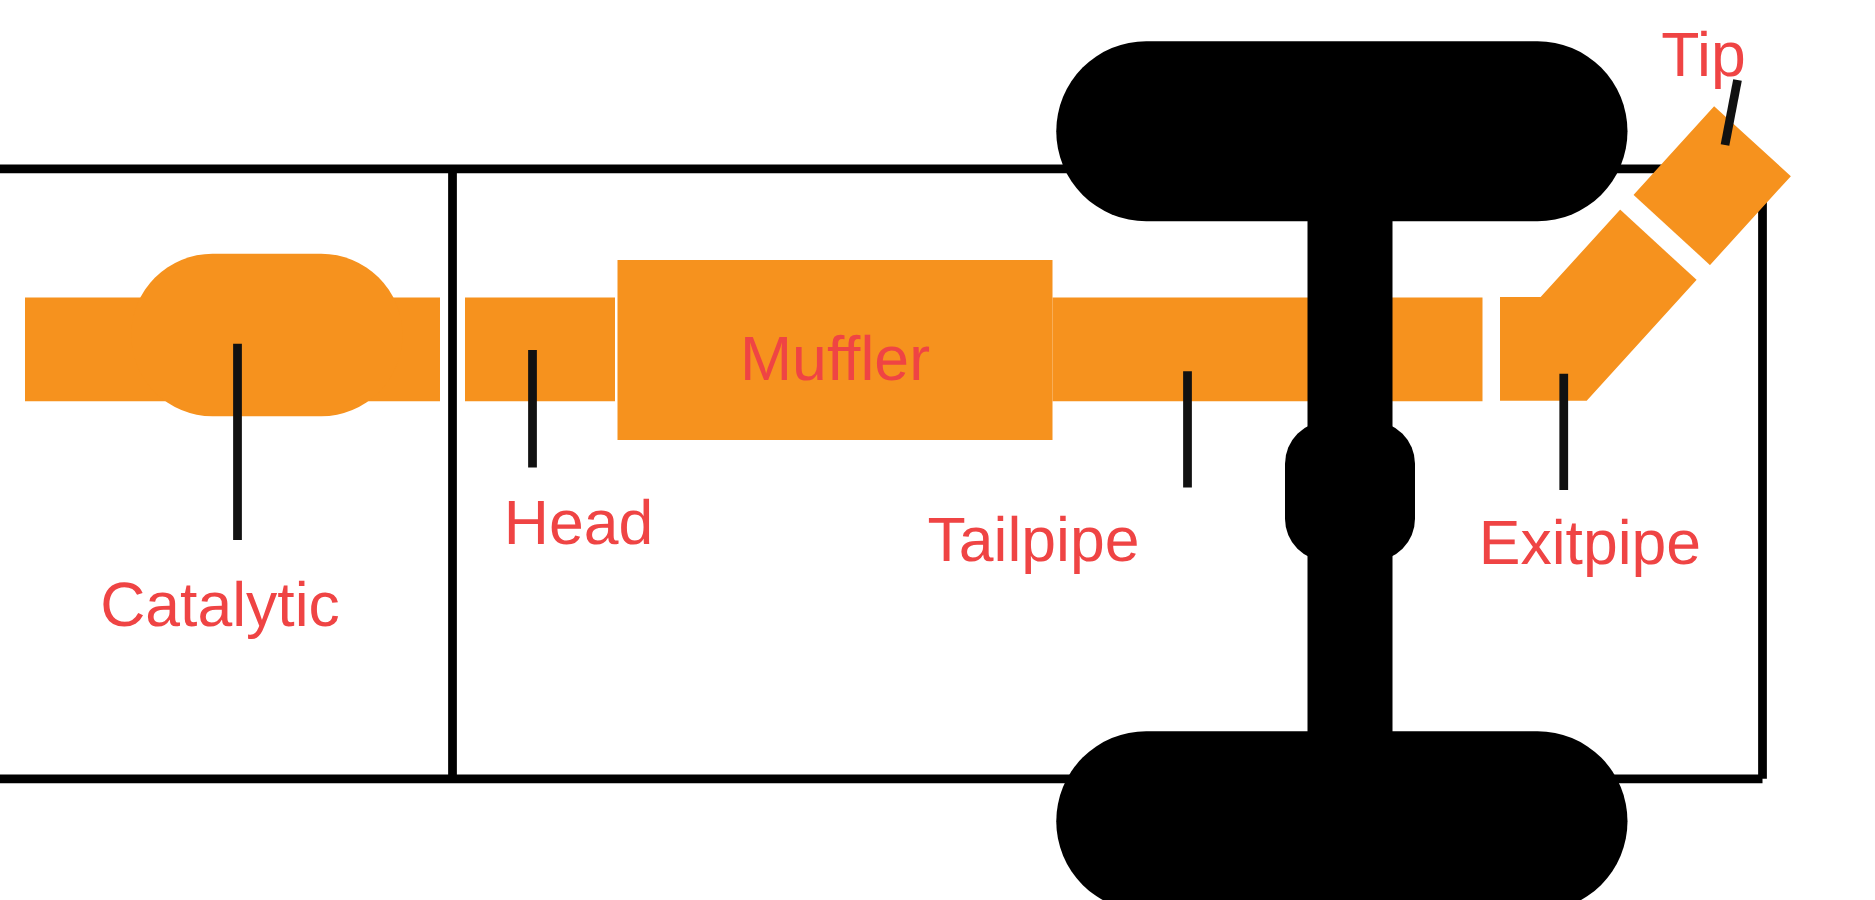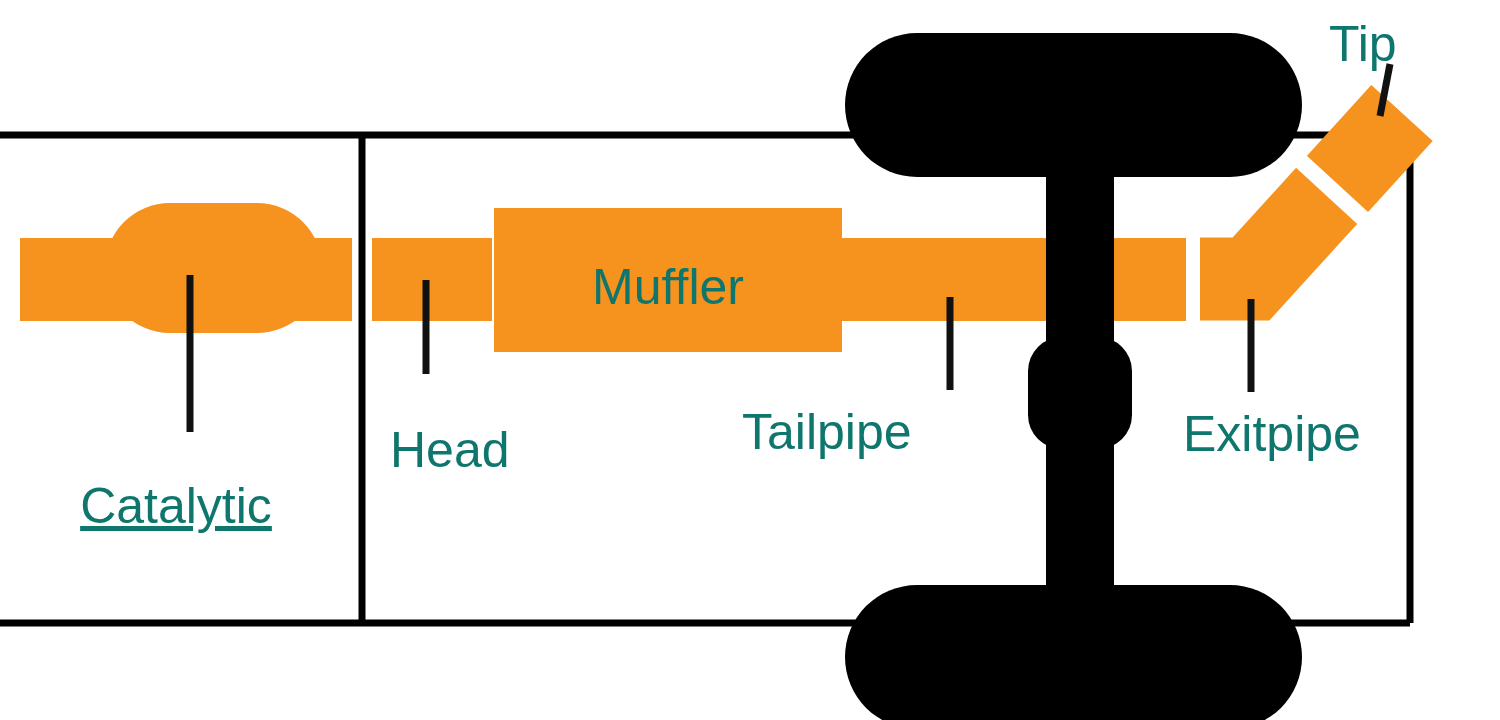--- a/index.html
+++ b/index.html
@@ -7,21 +7,21 @@
     position:relative;
     width:1500px;
     height:720px;
     background:#ffffff;
     overflow:hidden;
     font-family:"Liberation Sans", sans-serif;
   }
   .stage svg { position:absolute; left:0; top:0; width:1500px; height:720px; }
   .label {
     position:absolute;
-    color:#0f766e;
+    color:#ef4444;
     font-size:50px;
     line-height:68px;
     white-space:nowrap;
   }
   .label.center { text-align:center; }
 </style>
 </head>
 <body>
 
 <div class="stage">
@@ -54,25 +54,25 @@
 
     <g stroke="#111111" stroke-width="7" stroke-linecap="butt">
       <line x1="190" y1="275" x2="190" y2="432"></line>
       <line x1="426" y1="280" x2="426" y2="374"></line>
       <line x1="950" y1="297" x2="950" y2="390"></line>
       <line x1="1251" y1="299" x2="1251" y2="392"></line>
       <line x1="1390" y1="64" x2="1380" y2="116"></line>
     </g>
   </svg>
 
-  <div class="label center" style="left:0px; top:472px; width:352px;text-decoration:underline;">
+  <div class="label center" style="left:0px; top:450px; width:352px;">
     <div>Catalytic</div>
   </div>
 
-  <div class="label" style="left:390px; top:384px;margin-top:32px;">
+  <div class="label" style="left:403px; top:384px;">
     <div>Head</div>
   </div>
 
   <div class="label center" style="left:494px; top:253px; width:348px;">Muffler</div>
 
   <div class="label" style="left:742px; top:398px;">Tailpipe</div>
 
   <div class="label" style="left:1183px; top:400px;">Exitpipe</div>
 
   <div class="label" style="left:1329px; top:10px;">Tip</div>

